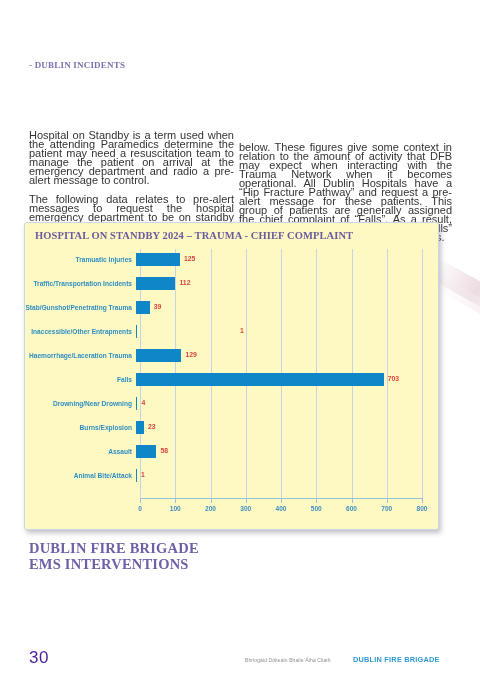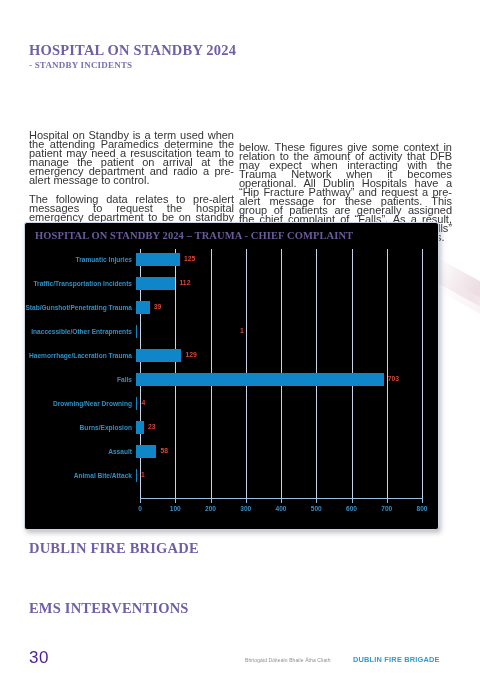--- a/index.html
+++ b/index.html
@@ -36,21 +36,21 @@
     position:absolute;font-size:11px;line-height:9px;color:#333333;
     text-align:justify;
     margin-top:46px;
   }
   .col p{margin:0 0 10px 0;}
   .col p:last-child{margin-bottom:0;}
 
   
   .chart-panel{
     position:absolute;left:24px;top:222px;width:413px;height:306px;
-    background:#000000;border:1px solid #ccd5e6;border-radius:3px;
+    background:#fef9c3;border:1px solid #ccd5e6;border-radius:3px;
     box-shadow:2px 3px 5px rgba(120,120,130,.45);
   }
   .chart-title{
     position:absolute;left:10px;top:7px;font-family:"Liberation Serif",serif;
     font-weight:bold;font-size:10.5px;color:#6a5b9c;letter-spacing:.1px;
   }
   .plot-grid{position:absolute;left:115px;top:26px;width:282px;height:249px;}
   .gline{position:absolute;top:0;bottom:0;width:1px;background:#c7d4e8;}
   .rows{position:absolute;left:0;top:25px;width:413px;}
   .crow{height:24px;display:flex;align-items:center;}
@@ -89,22 +89,21 @@
   }
 </style>
 </head>
 <body>
 
 <div class="page">
 
   <div class="swoosh"></div>
   <div class="swoosh2"></div>
 
-  <div class="h-main" style="left:29px;top:42px;">HOSPITAL ON STANDBY 2024</div>
-  <div class="h-sub" style="left:29px;top:60px;">- STANDBY INCIDENTS</div>
+  <div class="h-sub" style="left:29px;top:60px;">- DUBLIN INCIDENTS</div>
 
   <div class="col" style="left:29px;top:85px;width:205px;">
     <p>Hospital on Standby is a term used when the attending Paramedics determine the patient may need a resuscitation team to manage the patient on arrival at the emergency department and radio a pre-alert message to control.</p>
     <p>The following data relates to pre-alert messages to request the hospital emergency department to be on standby for incidents which were originally coded under the chief complaint headings in the table</p>
   </div>
 
   <div class="col" style="left:239px;top:97px;width:213px;">
     <p>below. These figures give some context in relation to the amount of activity that DFB may expect when interacting with the Trauma Network when it becomes operational. All Dublin Hospitals have a “Hip Fracture Pathway” and request a pre-alert message for these patients. This group of patients are generally assigned the chief complaint of “Falls”. As a result, the number of pre-alerts in the “Falls” category include patient with hip fractures.</p>
   </div>
 
@@ -210,20 +209,20 @@
         <div class="tick" style="left: 326.5px;"></div>
         <div class="tick-lab" style="left: 326.5px;">600</div>
         <div class="tick" style="left: 361.75px;"></div>
         <div class="tick-lab" style="left: 361.75px;">700</div>
         <div class="tick" style="left: 397px;"></div>
         <div class="tick-lab" style="left: 397px;">800</div>
       </div>
   </div>
 
   <div class="h-main" style="left:29px;top:540px;">DUBLIN FIRE BRIGADE</div>
-  <div class="h-main" style="left:29px;top:556px;margin-top:44px;">EMS INTERVENTIONS</div>
+  <div class="h-main" style="left:29px;top:556px;">EMS INTERVENTIONS</div>
 
 
   <div class="pagenum">30</div>
   <div class="foot-irish" style="left:245px;">Bhriogáid Dóiteáin Bhaile Átha Cliath</div>
   <div class="foot-brand" style="left:353px;">DUBLIN FIRE BRIGADE</div>
 
 </div>
 
 </body></html>

